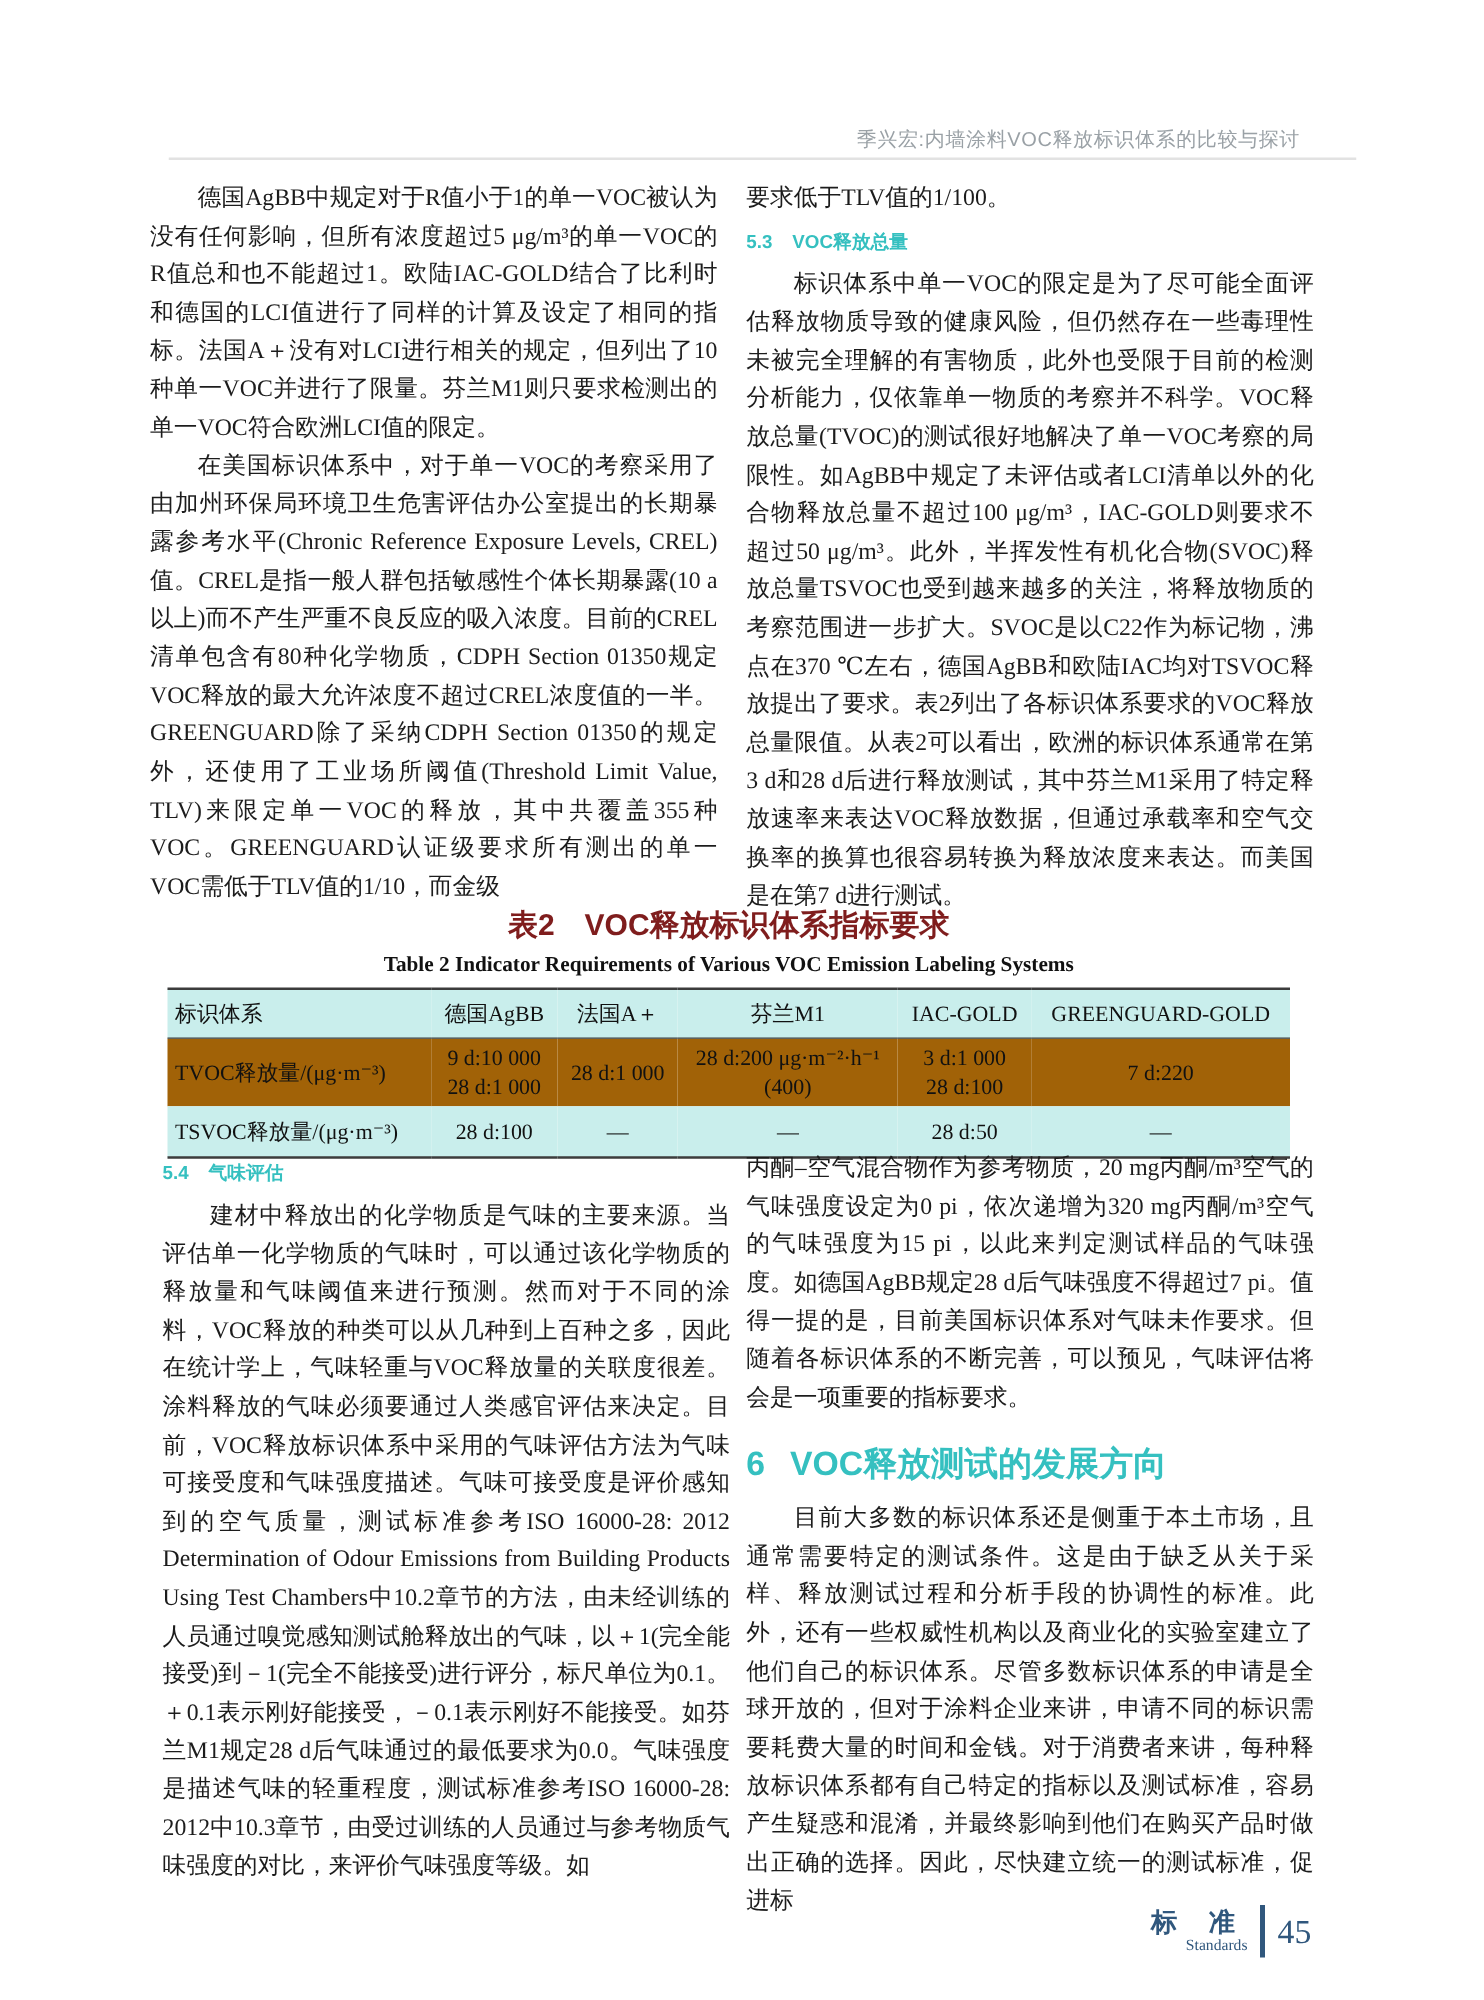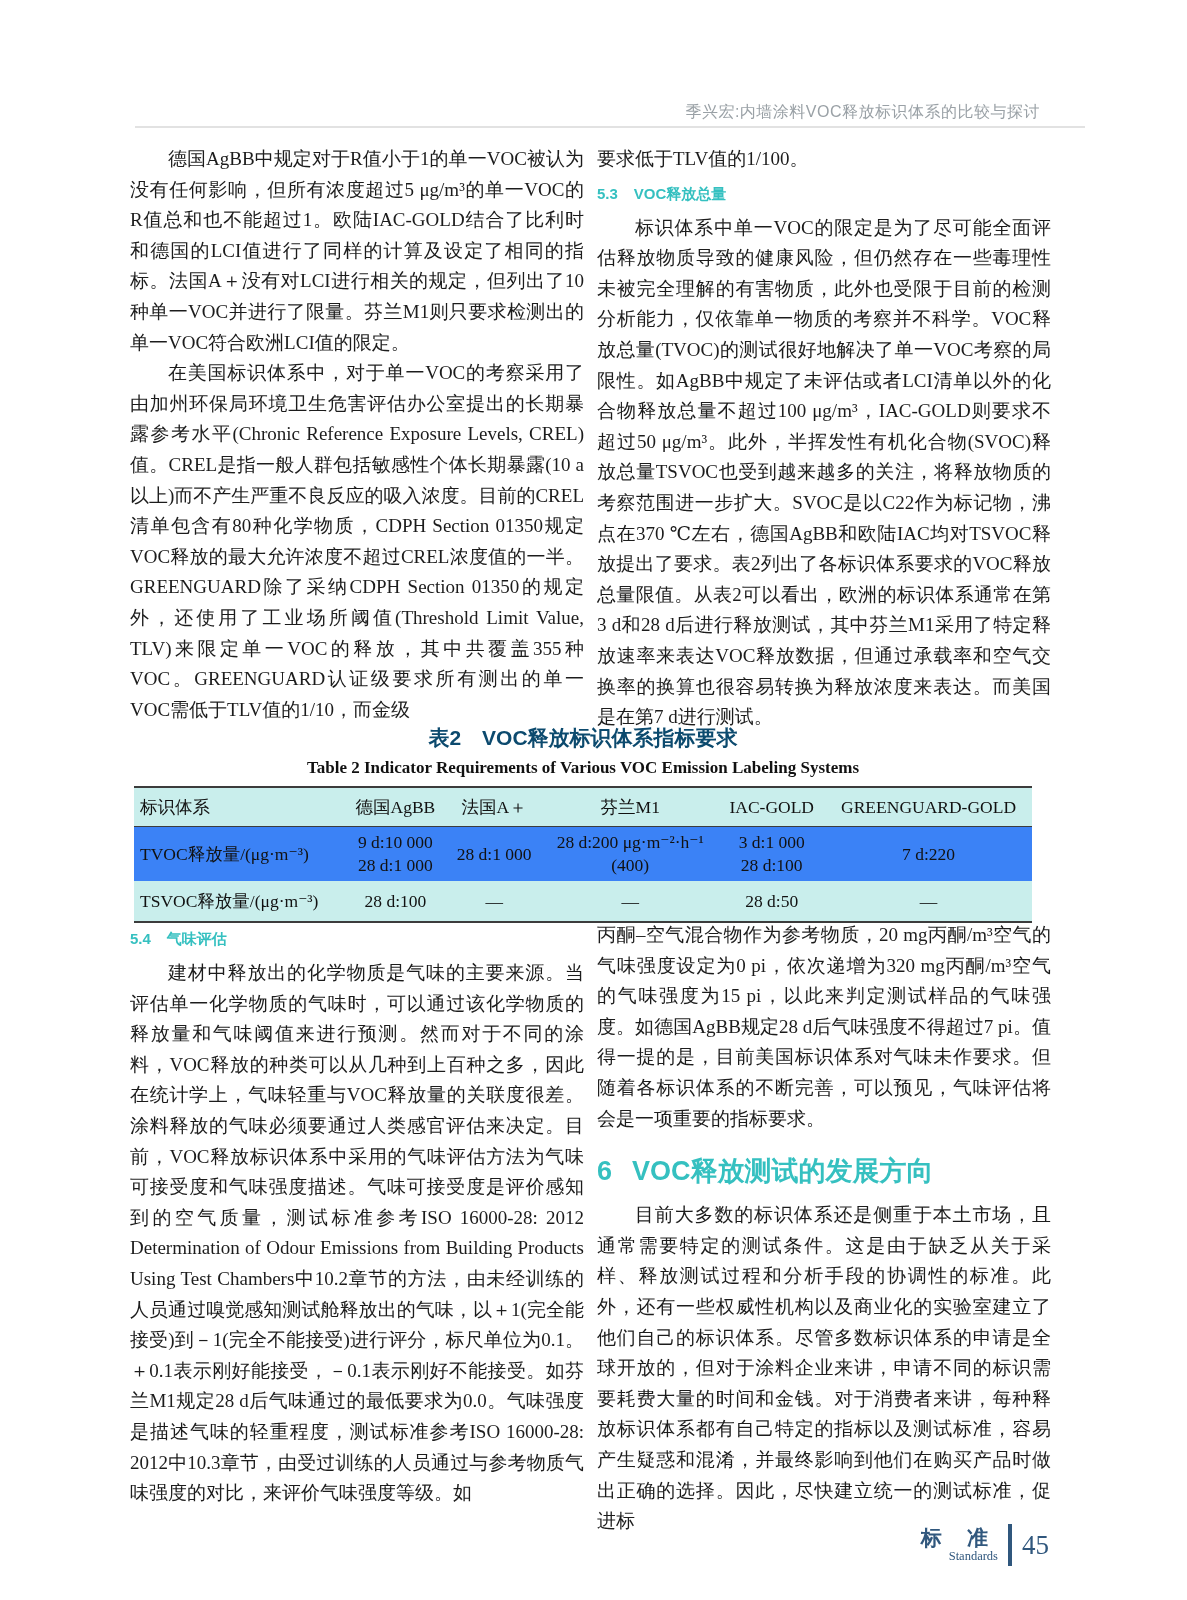--- a/index.html
+++ b/index.html
@@ -24,21 +24,21 @@
     background:#e2e2e2;
   }
   
   .col{
     position:absolute;width:454px;
     font-size:19px;line-height:30.6px;
     text-align:justify;
   }
   .col p{margin:0;}
   .col p.indent{text-indent:2em;}
-  .col-left-top{left:130px;top:122px;}
+  .col-left-top{left:120px;top:122px;}
   .col-right-top{left:597px;top:122px;}
   .col-left-bottom{left:130px;top:898px;}
   .col-right-bottom{left:597px;top:898px;}
   
   .sec-sub{
     margin:4px 0 4px 0;
     font-family:"Liberation Sans","DejaVu Sans",sans-serif;
     font-weight:bold;font-size:15px;line-height:30px;
     color:#35c0c0;text-align:left;text-indent:0;
   }
@@ -49,43 +49,43 @@
     font-family:"Liberation Sans","DejaVu Sans",sans-serif;
     font-weight:bold;font-size:27px;line-height:38px;
     color:#35c0c0;text-align:left;text-indent:0;
   }
   .sec-main .sec-num{margin-right:20px;}
   
   .tablewrap{
     position:absolute;left:134px;top:702px;width:898px;
   }
   .cap-zh{
-    text-align:center;font-weight:bold;font-size:21px;
+    text-align:center;font-weight:bold;font-size:24px;
     font-family:"Liberation Sans","DejaVu Sans",sans-serif;
-    color:#0c4a6e;margin-bottom:6px;
+    color:#7f1d1d;margin-bottom:6px;
   }
   .cap-en{
     text-align:center;font-weight:bold;font-size:17px;
     font-family:"Liberation Serif","DejaVu Serif",serif;
     color:#111;margin-bottom:8px;
   }
   table.voc{
     width:100%;border-collapse:collapse;
     font-size:17.5px;color:#111;
     border-top:2.5px solid #3c3c3c;
     border-bottom:2.5px solid #3c3c3c;
   }
   table.voc th,table.voc td{
     padding:4px 6px;font-weight:normal;vertical-align:middle;
     text-align:center;line-height:23px;
   }
   table.voc thead tr{background:#c9eeec;}
   table.voc thead th{border-bottom:1.5px solid #3c3c3c;height:30px;}
   table.voc .rowlabel{text-align:left;}
-  table.voc tr.row-tvoc{background:#3b82f6;}
+  table.voc tr.row-tvoc{background:#a16207;}
   table.voc tr.row-tsvoc{background:#c9eeec;}
   table.voc tr.row-tsvoc td{height:32px;}
   
   .footer{
     position:absolute;top:1502px;right:138px;
     display:flex;align-items:center;
     font-family:"Liberation Serif","DejaVu Serif",serif;
   }
   .footer-words{text-align:right;margin-right:10px;}
   .footer-zh{

